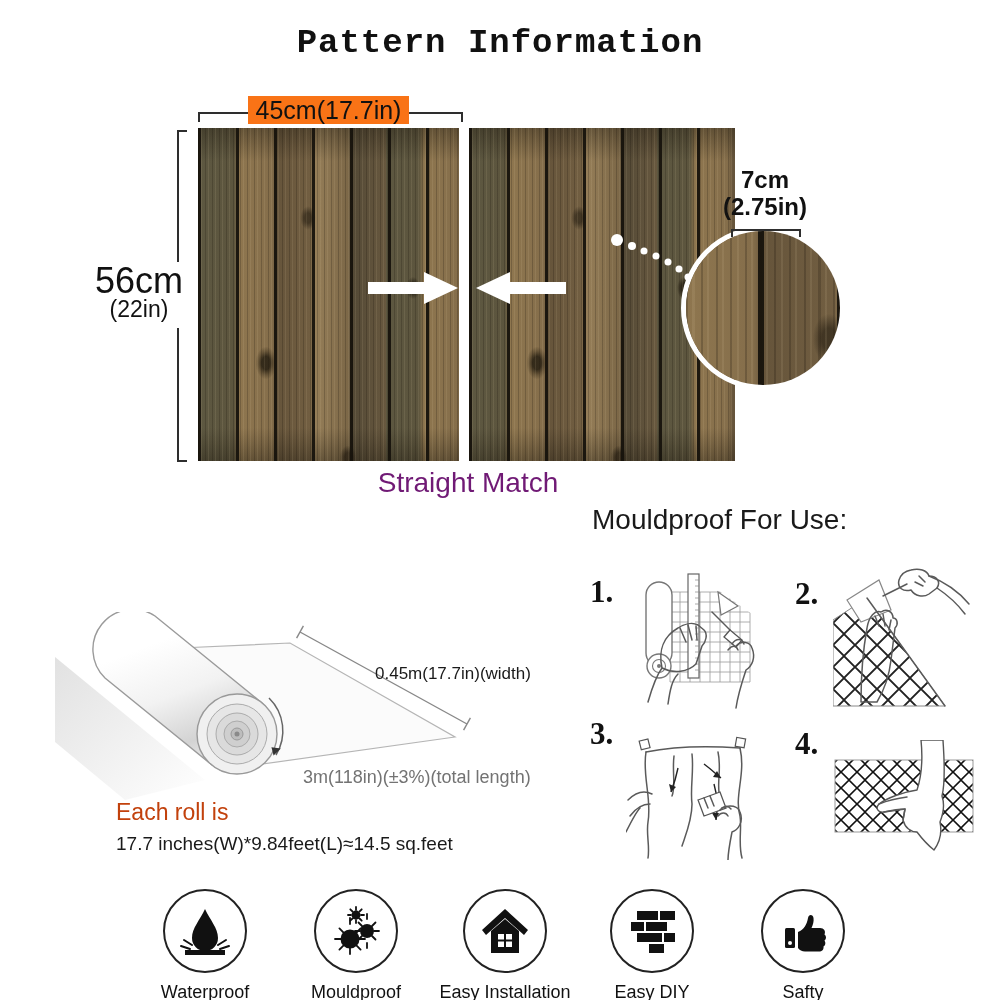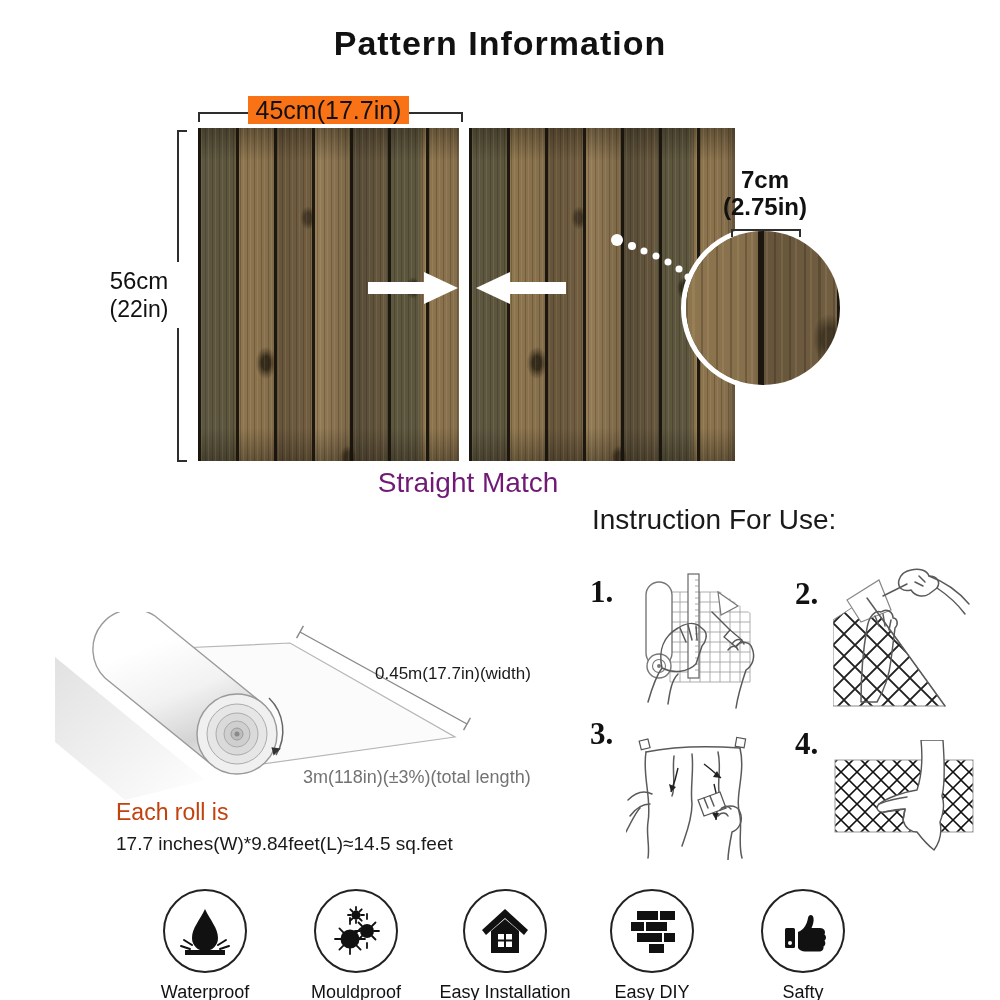--- a/index.html
+++ b/index.html
@@ -1,21 +1,21 @@
 <!DOCTYPE html>
 <html><head>
 <meta charset="utf-8">
 <style>
   html,body{margin:0;padding:0;background:#fff;}
   .canvas{position:relative;width:1000px;height:1000px;background:#fff;overflow:hidden;
           font-family:"Liberation Sans",sans-serif;color:#111;}
   .abs{position:absolute;}
 
   
-  .title{left:0;right:0;top:24px;text-align:center;font-size:34px;font-weight:bold;letter-spacing:1px;}
+  .title{left:0;right:0;top:24px;text-align:center;font-size:34px;font-weight:bold;letter-spacing:1px;font-family:Liberation Mono, monospace;}
 
   
   .wood{
     background-color:#7f6a4b;
     background-image:
       repeating-linear-gradient(90deg, rgba(23,19,12,.95) 0px, rgba(23,19,12,.95) 3px, rgba(0,0,0,0) 3px, rgba(0,0,0,0) 38px),
       repeating-linear-gradient(90deg, rgba(25,18,10,.22) 0 1px, rgba(0,0,0,0) 1px 3px, rgba(235,215,175,.10) 3px 4px, rgba(0,0,0,0) 4px 7px),
       radial-gradient(14px 22px at 68px 235px, rgba(25,20,10,.75) 0 30%, rgba(60,48,28,.4) 55%, rgba(0,0,0,0) 75%),
       radial-gradient(10px 16px at 215px 160px, rgba(25,20,10,.7) 0 30%, rgba(0,0,0,0) 70%),
       radial-gradient(12px 18px at 150px 330px, rgba(30,22,12,.6) 0 30%, rgba(0,0,0,0) 70%),
@@ -32,21 +32,21 @@
   .panel-b{left:469px;top:128px;width:266px;height:333px;}
 
   
   .bracket-top{left:198px;top:112px;width:261px;height:8px;
     border-top:2px solid #2e2e2e;border-left:2px solid #2e2e2e;border-right:2px solid #2e2e2e;}
   .label-45{left:198px;top:96px;width:261px;text-align:center;font-size:25px;}
   .label-45 span{background:#f97316;padding:0 8px;}
   .bracket-left{left:177px;top:130px;width:8px;height:328px;
     border-left:2px solid #2e2e2e;border-top:2px solid #2e2e2e;border-bottom:2px solid #2e2e2e;}
   .label-56{left:92px;top:262px;width:94px;text-align:center;background:#fff;padding:5px 0;line-height:28px;}
-  .label-56 .cm{font-size:24px;}
+  .label-56 .cm{font-size:36px;}
   .label-56 .in{font-size:23px;}
   .label-7{left:705px;top:166px;width:120px;text-align:center;font-weight:bold;font-size:24px;line-height:27px;}
   .bracket-7{left:731px;top:229px;width:66px;height:6px;z-index:6;
     border-top:2px solid #2e2e2e;border-left:2px solid #2e2e2e;border-right:2px solid #2e2e2e;}
 
   
   .zoom-circle{left:681px;top:226px;width:154px;height:154px;border-radius:50%;
     border:5px solid #fff;overflow:hidden;z-index:5;}
   .zoom-circle .wood{position:absolute;left:0;top:0;width:154px;height:154px;
     transform:scale(2.1);transform-origin:52% 48%;}
@@ -117,21 +117,21 @@
     <div>(2.75in)</div>
   </div>
   <div class="abs bracket-7"></div>
 
   <div class="abs zoom-circle">
     <div class="wood"></div>
   </div>
 
   <div class="abs match-label">Straight Match</div>
 
-  <div class="abs instr-heading">Instruction For Use:</div>
+  <div class="abs instr-heading">Mouldproof For Use:</div>
 
   <div class="abs step-num" style="left:590px;top:574px;">1.</div>
   <svg class="abs" style="left:634px;top:570px;width:132px;height:146px;" viewBox="0 0 132 146">
     <g stroke="#9a9a9a" stroke-width="0.8">
       <path d="M36,22 H116 M36,32 H116 M36,42 H116 M36,52 H116 M36,62 H116 M36,72 H116 M36,82 H116 M36,92 H116 M36,102 H116 M36,112 H116"></path>
       <path d="M36,22 V112 M46,22 V112 M56,22 V112 M66,22 V112 M76,22 V112 M86,22 V112 M96,22 V112 M106,22 V112 M116,22 V112"></path>
     </g>
     <polygon points="84,20 118,20 118,44" fill="#ffffff"></polygon>
     <polygon points="84,22 104,36 87,45" fill="#ffffff" stroke="#777" stroke-width="1.2"></polygon>
     <rect x="12" y="12" width="26" height="84" rx="13" fill="#ffffff" stroke="#777" stroke-width="1.4"></rect>

